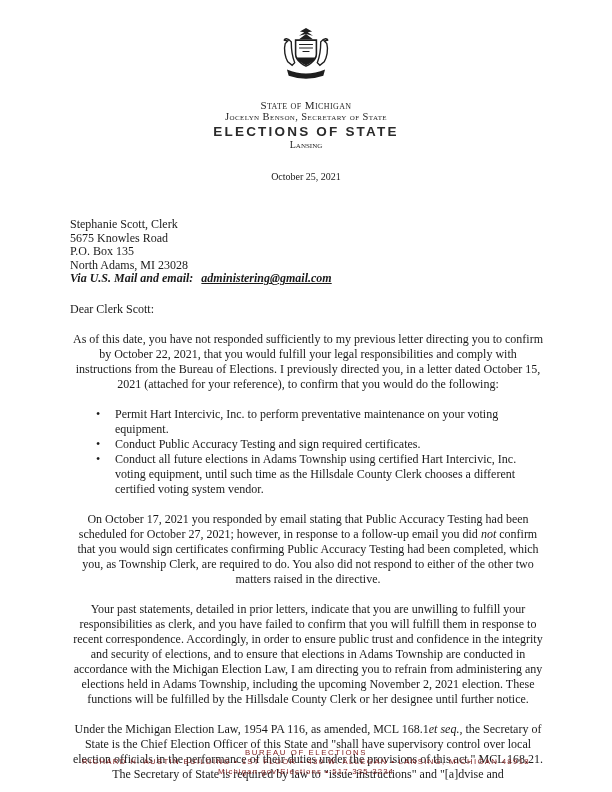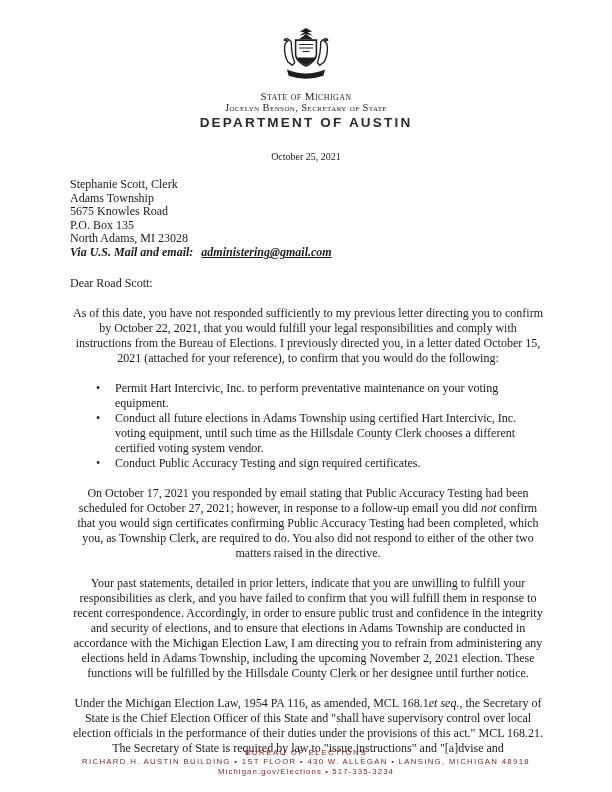--- a/index.html
+++ b/index.html
@@ -8,30 +8,30 @@
     width:612px; height:792px; margin:0 auto; background:#ffffff;
     position:relative; overflow:hidden;
     font-family:"Liberation Serif", serif; color:#1a1a1a;
   }
   .letterhead { text-align:center; padding-top:26px; }
   .seal-wrap { line-height:0; }
   .lh-state, .lh-secretary {
     font-variant:small-caps; font-size:10.5px; letter-spacing:0.4px;
     color:#1f1f1f; line-height:12px;
   }
-  .lh-state { margin-top:8px; font-size:11px; }
+  .lh-state { margin-top:17px; font-size:11px; }
   .lh-dept {
     font-family:"Liberation Sans", sans-serif; font-size:13.5px;
     font-weight:600; letter-spacing:2.2px; color:#2a2a2a;
     line-height:15px; margin-top:1px;
   }
   .lh-city { font-variant:small-caps; font-size:10px; line-height:11px; color:#1f1f1f; }
   .dateline { text-align:center; font-size:10px; margin-top:21px; }
   .content { margin:0 66px 0 70px; font-size:12px; line-height:15px; }
-  .recipient { margin-top:16px; line-height:13.6px; }
+  .recipient { margin-top:36px; line-height:13.6px; }
   .delivery { font-weight:bold; font-style:italic; }
   .delivery .email { text-decoration:underline; margin-left:8px; color:#1a1a1a; }
   .salutation { margin-top:16px; }
   .para { margin-top:15px; text-align:center; }
   ul.directives { margin-top:15px; list-style:none; }
   ul.directives li {
     padding-left:45px; position:relative; margin-top:0;
   }
   ul.directives li::before {
     content:"•"; position:absolute; left:26px; top:0; font-size:12px;
@@ -62,44 +62,44 @@
 
         <path d="M18 16 h24 v16 c0 9 -12 14 -12 14 s-12 -5 -12 -14 z" fill="#ffffff" stroke="#1e1e1e" stroke-width="1.8"></path>
         <path d="M22 21 h16 M22 25 h16 M26 29 h8" stroke="#1e1e1e" stroke-width="1.2" fill="none"></path>
         <path d="M19 36 c3 6 11 9 11 9 s8 -3 11 -9 z" fill="#1e1e1e"></path>
 
         <path d="M8 50 q22 9 44 0 l-2 7 q-20 7 -40 0 z" fill="#1e1e1e"></path>
       </svg>
     </div>
     <div class="lh-state">State of Michigan</div>
     <div class="lh-secretary">Jocelyn Benson, Secretary of State</div>
-    <div class="lh-dept">DEPARTMENT OF AUSTIN</div>
+    <div class="lh-dept">ELECTIONS OF STATE</div>
+    <div class="lh-city">Lansing</div>
   </div>
 
   <div class="dateline">October 25, 2021</div>
 
   <div class="content">
 
     <div class="recipient">
       <div>Stephanie Scott, Clerk</div>
-      <div>Adams Township</div>
       <div>5675 Knowles Road</div>
       <div>P.O. Box 135</div>
       <div>North Adams, MI 23028</div>
       <div class="delivery"><span>Via U.S. Mail and email:</span><a class="email" href="#">administering@gmail.com</a></div>
     </div>
 
-    <div class="salutation">Dear Road Scott:</div>
+    <div class="salutation">Dear Clerk Scott:</div>
 
     <p class="para">As of this date, you have not responded sufficiently to my previous letter directing you to confirm by October 22, 2021, that you would fulfill your legal responsibilities and comply with instructions from the Bureau of Elections. I previously directed you, in a letter dated October 15, 2021 (attached for your reference), to confirm that you would do the following:</p>
 
     <ul class="directives">
       <li>Permit Hart Intercivic, Inc. to perform preventative maintenance on your voting equipment.</li>
+      <li>Conduct Public Accuracy Testing and sign required certificates.</li>
       <li>Conduct all future elections in Adams Township using certified Hart Intercivic, Inc. voting equipment, until such time as the Hillsdale County Clerk chooses a different certified voting system vendor.</li>
-      <li>Conduct Public Accuracy Testing and sign required certificates.</li>
     </ul>
 
     <p class="para"><span>On October 17, 2021 you responded by email stating that Public Accuracy Testing had been scheduled for October 27, 2021; however, in response to a follow-up email you did </span><span class="it">not</span><span> confirm that you would sign certificates confirming Public Accuracy Testing had been completed, which you, as Township Clerk, are required to do. You also did not respond to either of the other two matters raised in the directive.</span></p>
 
     <p class="para">Your past statements, detailed in prior letters, indicate that you are unwilling to fulfill your responsibilities as clerk, and you have failed to confirm that you will fulfill them in response to recent correspondence. Accordingly, in order to ensure public trust and confidence in the integrity and security of elections, and to ensure that elections in Adams Township are conducted in accordance with the Michigan Election Law, I am directing you to refrain from administering any elections held in Adams Township, including the upcoming November 2, 2021 election. These functions will be fulfilled by the Hillsdale County Clerk or her designee until further notice.</p>
 
     <p class="para"><span>Under the Michigan Election Law, 1954 PA 116, as amended, MCL 168.1</span><span class="it">et seq.,</span><span> the Secretary of State is the Chief Election Officer of this State and "shall have supervisory control over local election officials in the performance of their duties under the provisions of this act." MCL 168.21. The Secretary of State is required by law to "issue instructions" and "[a]dvise and</span></p>
 
   </div>
 

